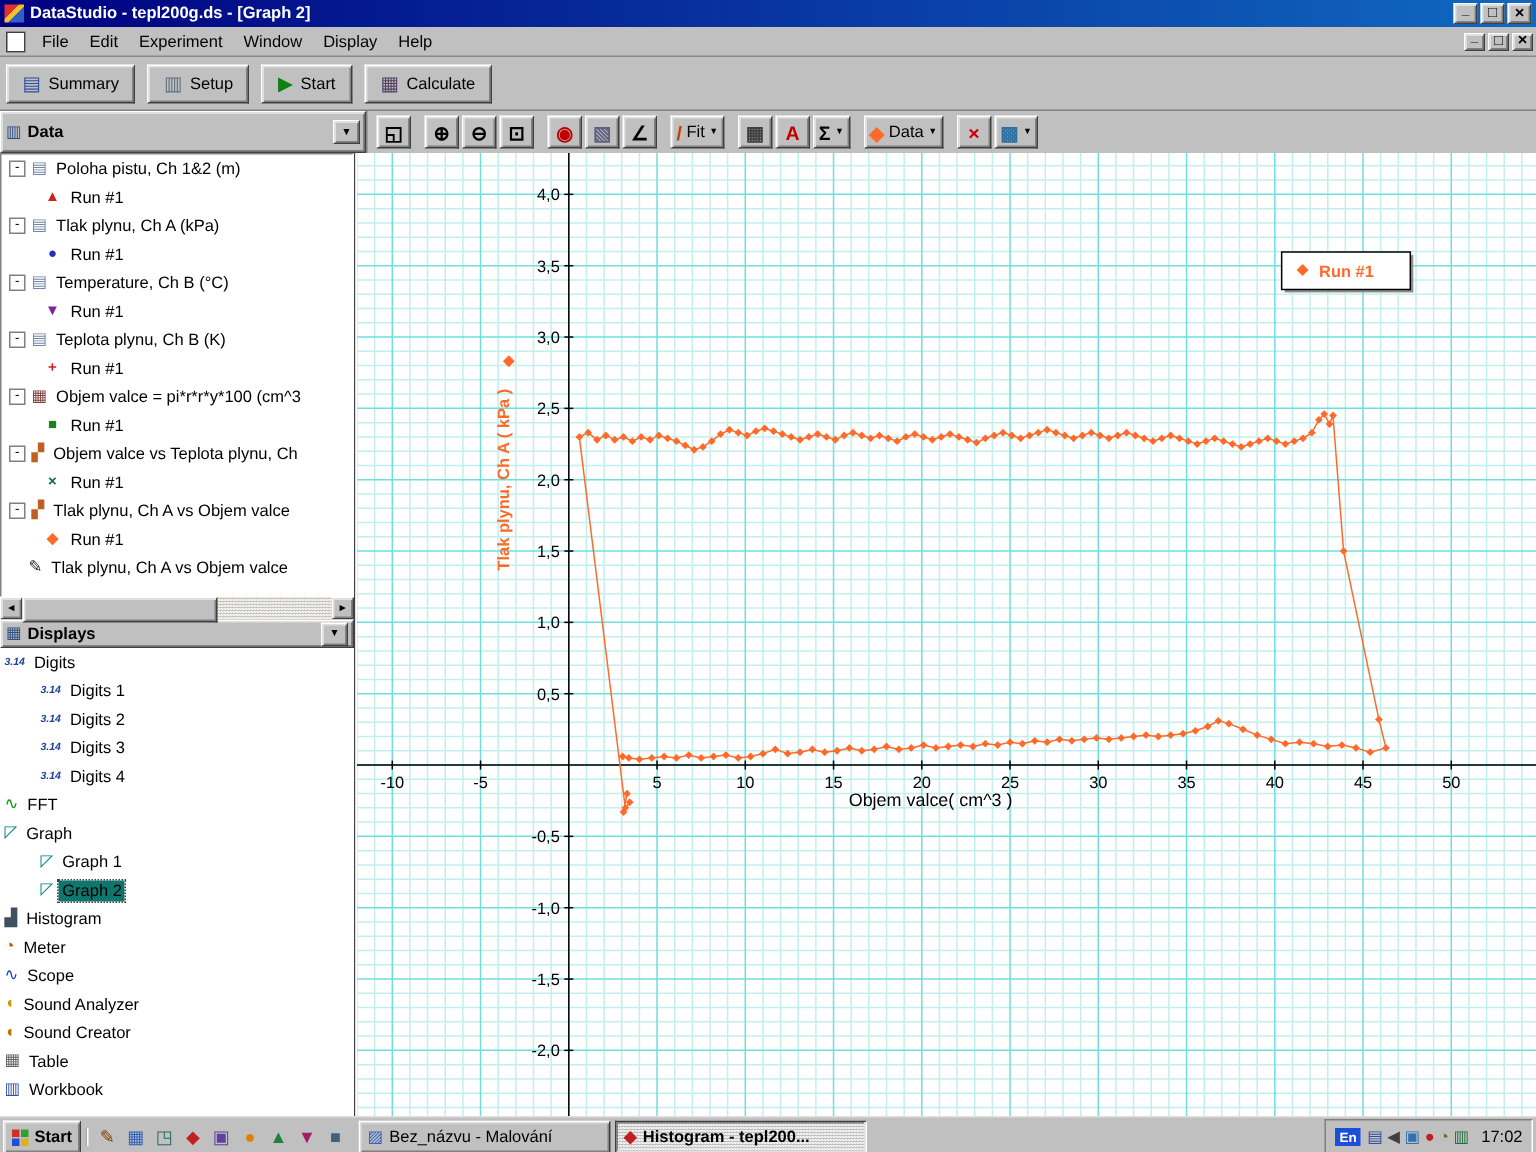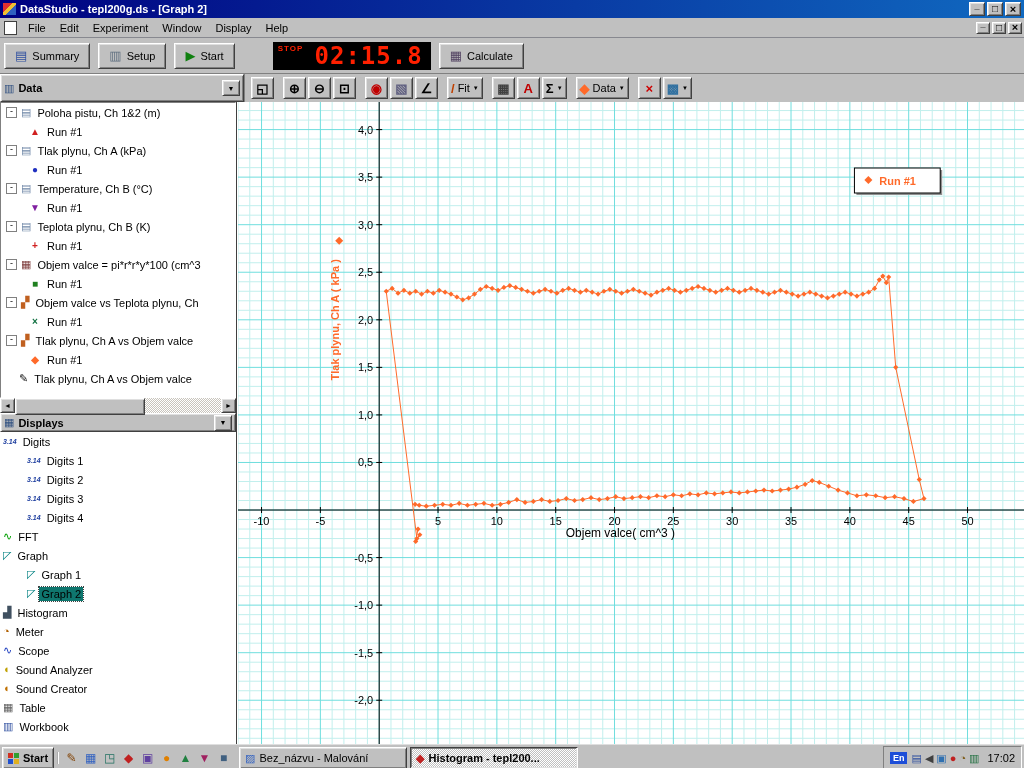--- a/index.html
+++ b/index.html
@@ -131,24 +131,20 @@
       <span>Summary</span>
     </button>
     <button class="tbtn raised">
       <span class="ico" style="color:#607080">▥</span>
       <span>Setup</span>
     </button>
     <button class="tbtn raised">
       <span class="ico" style="color:#108010">▶</span>
       <span>Start</span>
     </button>
-    <div id="timer">
-      <span id="stop-label">STOP</span>
-      <span id="timer-value">02:15.8</span>
-    </div>
     <button class="tbtn raised">
       <span class="ico" style="color:#504060">▦</span>
       <span>Calculate</span>
     </button>
   </div>
 
   <div id="row2">
     <div id="data-header" class="panel-header raised">
       <span class="hdr-icon">▥</span>
       <span class="hdr-label">Data</span>

